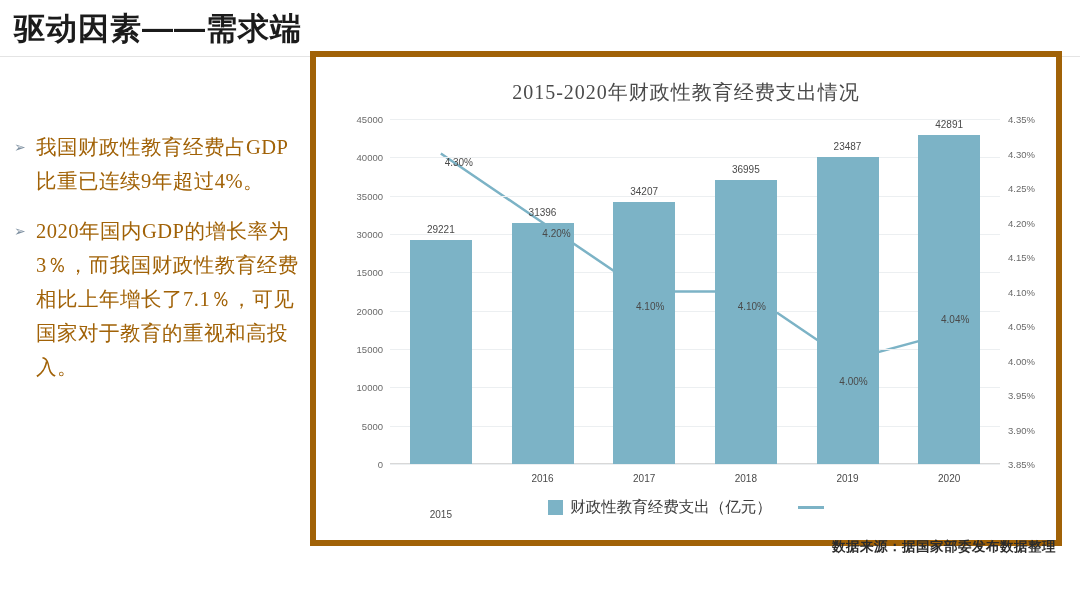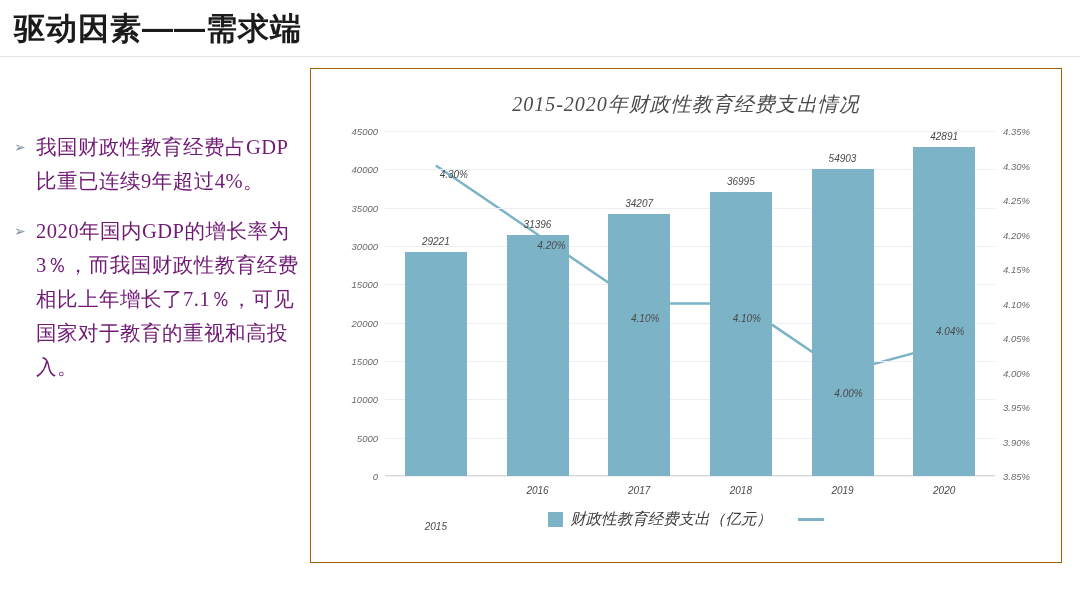--- a/index.html
+++ b/index.html
@@ -56,35 +56,34 @@
     width: 22px;
     color: #7d8fa0;
     font-size: 14px;
     line-height: 34px;
     text-align: left;
   }
   .bullet-text {
     font-family: "Liberation Serif", serif;
     font-size: 20.5px;
     line-height: 34px;
-    color: #701a75;
+    color: #a16207;
     letter-spacing: 0.5px;
   }
 
   
   .chart-card {
     position: absolute;
     left: 310px;
-    top: 68px;
+    top: 51px;
     width: 752px;
     height: 495px;
     background: #ffffff;
-    border: 1px solid #a16207;
+    border: 6px solid #a16207;
     box-sizing: border-box;
-    font-style: italic;
   }
   .chart-title {
     position: absolute;
     top: 22px;
     left: 0;
     width: 100%;
     text-align: center;
     font-family: "Liberation Serif", serif;
     font-size: 20px;
     color: #4a4a4a;
@@ -274,21 +273,21 @@
         <div class="bar" style="height: 240.703px; left: 121.5px; background: rgb(124, 179, 198);"></div>
         <div class="bar-value" style="left: 152.5px; top: 99.2973px;">31396</div>
         <div class="x-label" style="left: 152.5px;">2016</div>
         <div class="bar" style="height: 262.254px; left: 223.167px; background: rgb(124, 179, 198);"></div>
         <div class="bar-value" style="left: 254.167px; top: 77.7463px;">34207</div>
         <div class="x-label" style="left: 254.167px; text-align: right;">2017</div>
         <div class="bar" style="height: 283.628px; left: 324.833px; background: rgb(124, 179, 198);"></div>
         <div class="bar-value" style="left: 355.833px; top: 56.3717px;">36995</div>
         <div class="x-label" style="left: 355.833px;">2018</div>
         <div class="bar" style="height: 307.019px; left: 426.5px; background: rgb(124, 179, 198);"></div>
-        <div class="bar-value" style="left: 457.5px; top: 32.9807px;">54903</div>
+        <div class="bar-value" style="left: 457.5px; top: 32.9807px;">23487</div>
         <div class="x-label" style="left: 457.5px;">2019</div>
         <div class="bar" style="height: 328.831px; left: 528.167px; background: rgb(124, 179, 198);"></div>
         <div class="bar-value" style="left: 559.167px; top: 11.169px;">42891</div>
         <div class="x-label" style="left: 559.167px;">2020</div>
         <div class="pct-label" style="left: 68.8333px; top: 42.5px;">4.30%</div>
         <div class="pct-label" style="left: 166.5px; top: 113.5px;">4.20%</div>
         <div class="pct-label" style="left: 260.167px; top: 186.5px;">4.10%</div>
         <div class="pct-label" style="left: 361.833px; top: 186.5px;">4.10%</div>
         <div class="pct-label" style="left: 463.5px; top: 261.5px;">4.00%</div>
         <div class="pct-label" style="left: 565.167px; top: 199.9px;">4.04%</div>
@@ -298,13 +297,14 @@
       <div class="legend-item">
         <span class="legend-swatch-bar"></span>
         <span>财政性教育经费支出（亿元）</span>
       </div>
       <div class="legend-item">
         <span class="legend-swatch-line"></span>
       </div>
     </div>
   </div>
 
+  <div class="source-note">数据来源：据国家部委发布数据整理</div>
 </div>
 
 </body></html>

